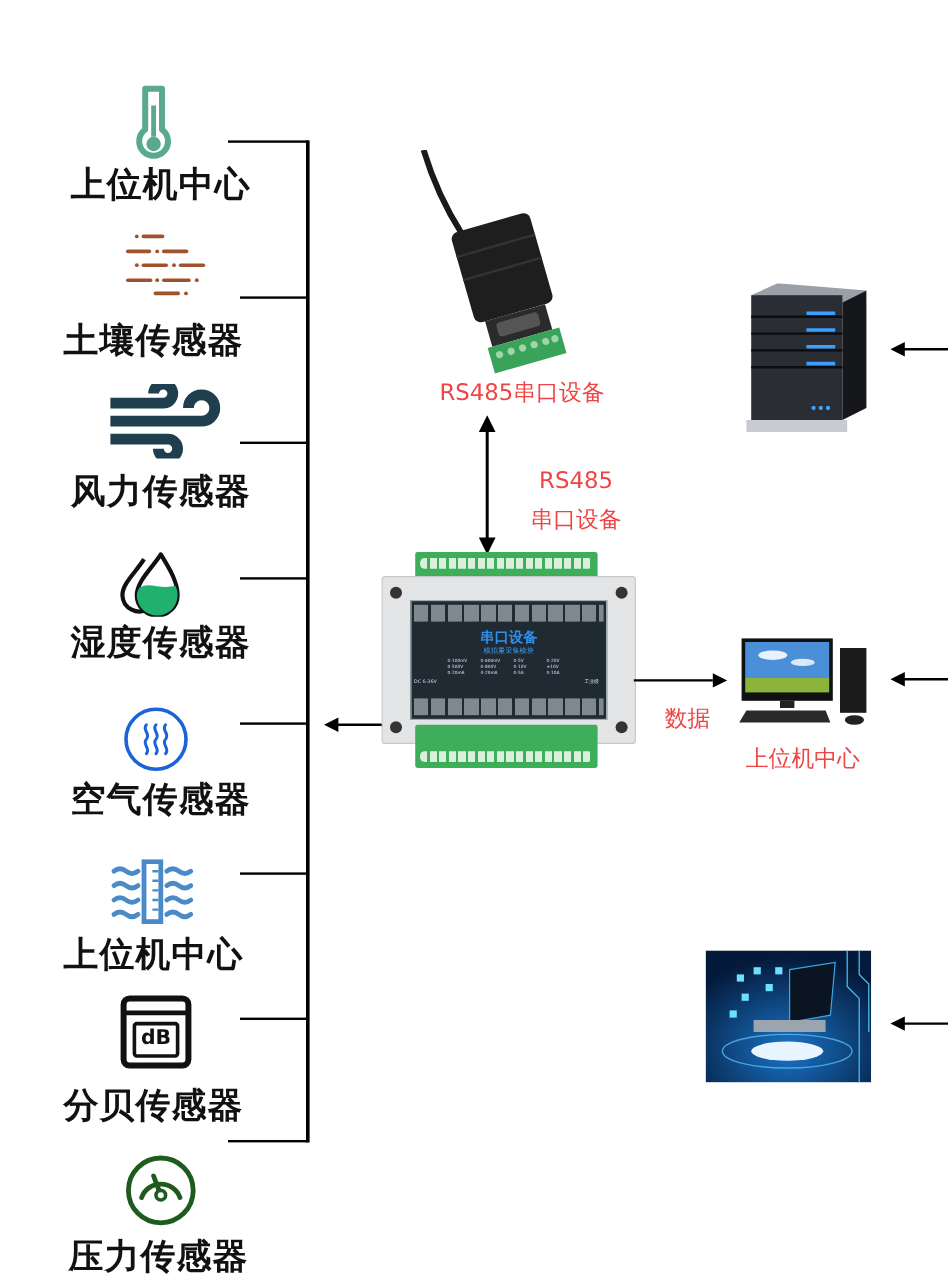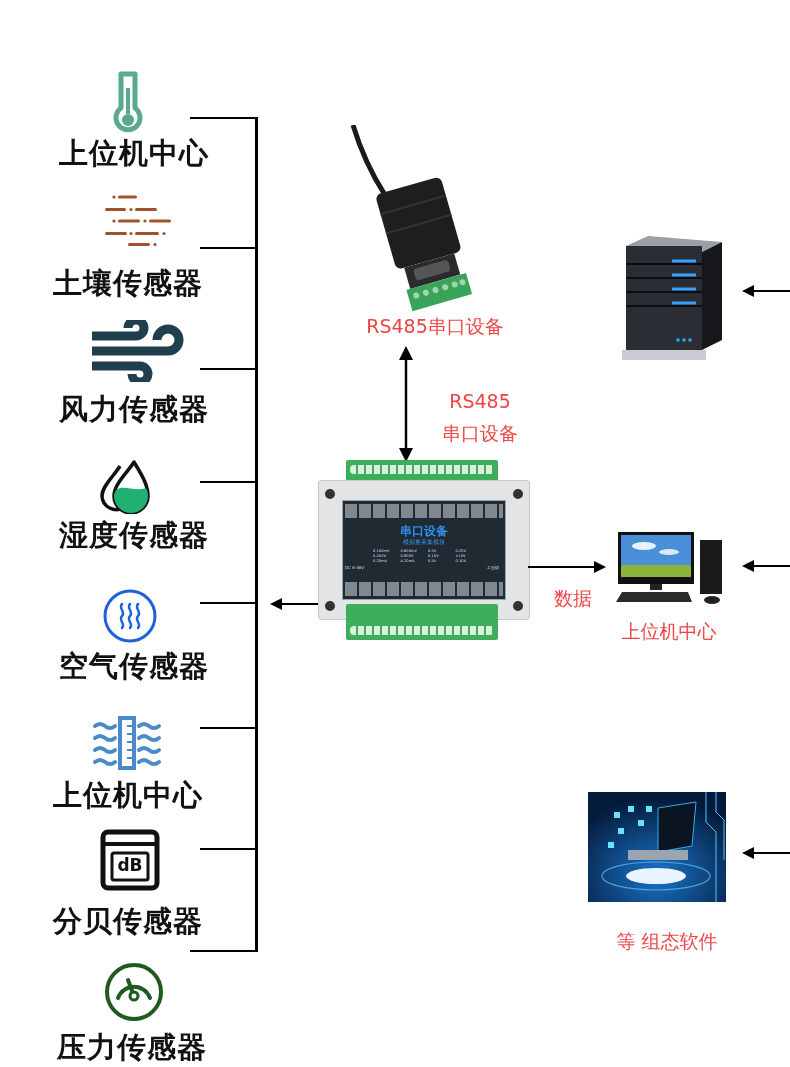--- a/index.html
+++ b/index.html
@@ -307,20 +307,19 @@
         <rect x="58" y="14" width="6" height="6"></rect>
         <rect x="20" y="50" width="6" height="6"></rect>
       </g>
     <g fill="none" stroke="#4fc6ff" stroke-width="1">
         <path d="M118 0 v30 l10 10 v70"></path>
         <path d="M128 0 v20 l8 8 v40"></path>
       </g>
   </svg>
 </div>
 <div class="caption" style="left:552px;top:924px;width:230px;line-height:34px;">
-  <div>等 组态软件</div>
 </div>
 <div class="abs" style="left:742px;top:845px;width:48px;height:14px;">
   <svg width="48" height="14" viewBox="0 0 48 14">
     <line x1="10" y1="7" x2="48" y2="7" stroke="#000" stroke-width="2"></line>
     <polygon points="0,7 12,1 12,13" fill="#000"></polygon>
   </svg>
 </div>
 
 </body></html>

